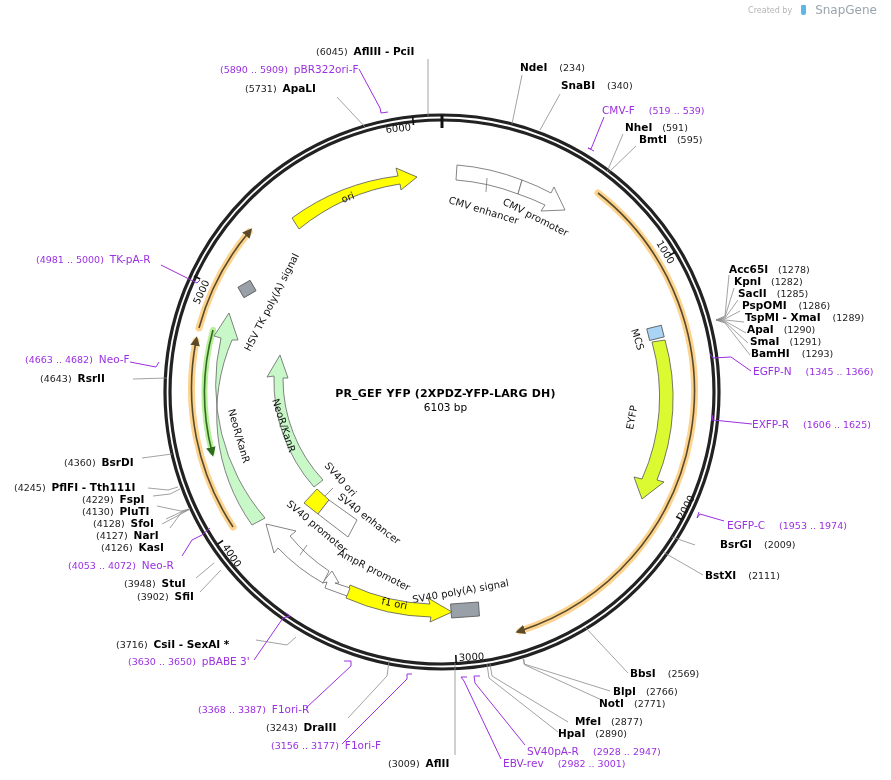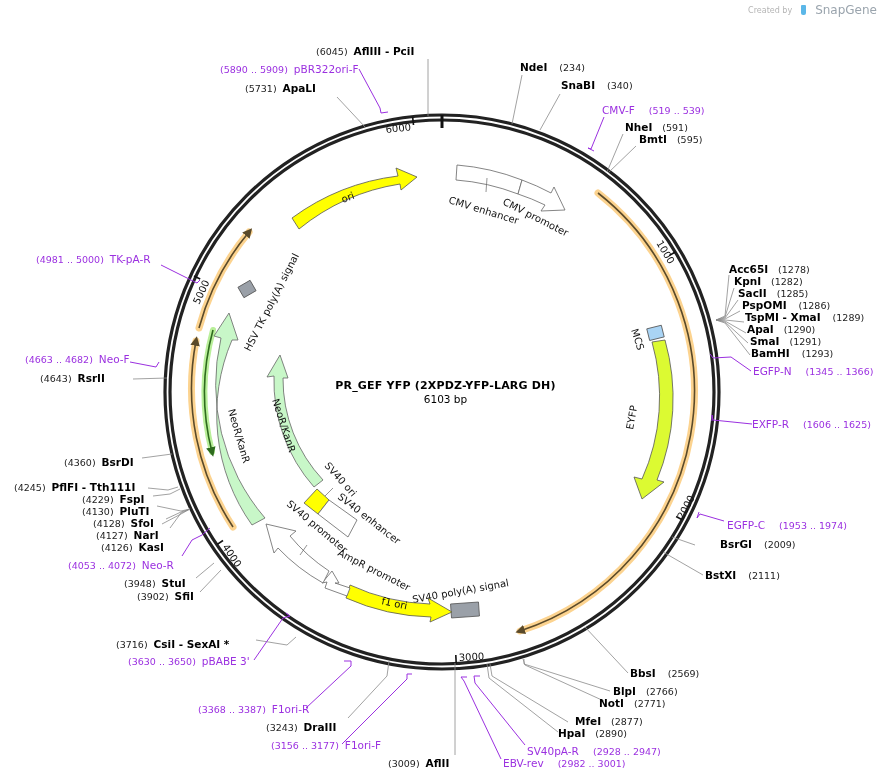--- a/index.html
+++ b/index.html
@@ -1,21 +1,21 @@
 <!DOCTYPE html>
 <html><head>
 <meta charset="utf-8">
 <style>
   html, body { margin:0; padding:0; background:#ffffff; }
   body { width:891px; height:780px; position:relative; overflow:hidden; font-family:"DejaVu Sans", sans-serif; }
   #map { position:absolute; left:0; top:0; }
   .credit { position:absolute; right:14px; top:3px; font-size:8px; color:#b5b5b5; font-family:"DejaVu Sans", sans-serif; display:flex; align-items:center; gap:9px; }
   .credit .brand { font-size:12px; color:#9aa4ad; }
   .credit .logo { display:inline-block; width:5px; height:10px; background:#5bb7e8; border-radius:1px 1px 2px 2px; }
-  .title { position:absolute; left:0; width:891px; top:379px; text-align:center; pointer-events:none; }
+  .title { position:absolute; left:0; width:891px; top:387px; text-align:center; pointer-events:none; }
   .title .name { font-size:11px; font-weight:bold; color:#000; letter-spacing:0.2px; margin-left:-0px; }
   .title .len { font-size:10.5px; color:#000; margin-top:1px; }
   svg text { font-family:"DejaVu Sans", sans-serif; }
   .site-name { font-weight:bold; font-size:10.5px; fill:#000; }
   .site-pos { font-size:9.5px; fill:#222; }
   .primer-name { font-size:10.5px; fill:#9b30e0; }
   .primer-pos { font-size:9.5px; fill:#9b30e0; }
   .feat-label { font-size:10px; fill:#111; }
   .tick-label { font-size:10px; fill:#111; }
 </style>

